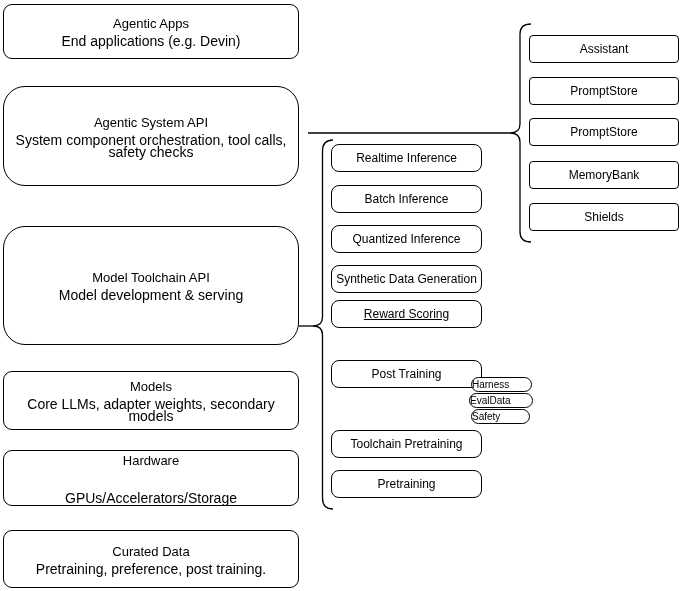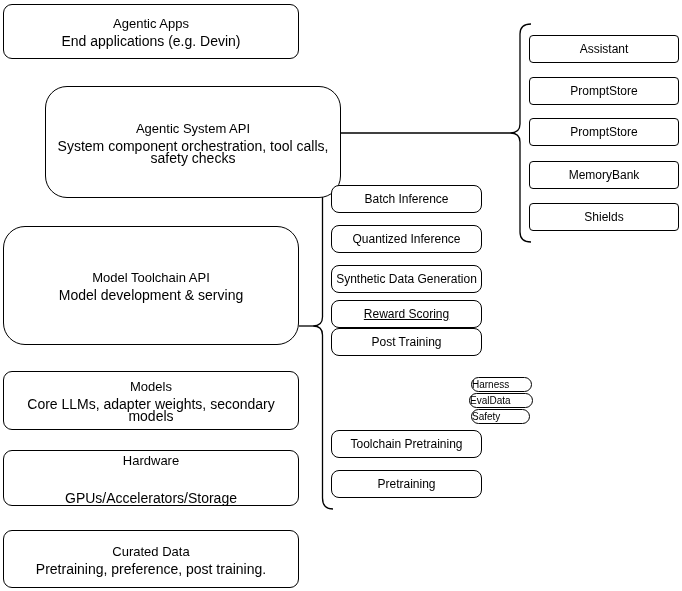--- a/index.html
+++ b/index.html
@@ -77,21 +77,21 @@
     <path d="M 531 24 Q 520 24 520 34 L 520 124 Q 520 133 510 133 Q 520 133 520 142 L 520 232 Q 520 242 531 242"></path>
 
     <path d="M 308 133 L 510 133"></path>
   </svg>
 
   <div class="node lbox r9" style="top:4px;height:55px;">
     <div class="title">Agentic Apps</div>
     <div class="sub">End applications (e.g. Devin)</div>
   </div>
 
-  <div class="node lbox r22" style="top:86px;height:112px;margin-left:42px;">
+  <div class="node lbox r22" style="top:86px;height:100px;">
     <div class="title">Agentic System API</div>
     <div class="sub">System component orchestration, tool calls, safety checks</div>
   </div>
 
   <div class="node lbox r22" style="top:226px;height:119px;">
     <div class="title">Model Toolchain API</div>
     <div class="sub">Model development &amp; serving</div>
   </div>
 
   <div class="node lbox r9" style="top:371px;height:59px;">
@@ -102,25 +102,26 @@
   <div class="node lbox r9" style="top:450px;height:56px;gap:24px;">
     <div class="title">Hardware</div>
     <div class="sub">GPUs/Accelerators/Storage</div>
   </div>
 
   <div class="node lbox r9" style="top:530px;height:58px;">
     <div class="title">Curated Data</div>
     <div class="sub">Pretraining, preference, post training.</div>
   </div>
 
+  <div class="node mnode" style="top:144px;">Realtime Inference</div>
   <div class="node mnode" style="top:185px;">Batch Inference</div>
   <div class="node mnode" style="top:225px;">Quantized Inference</div>
   <div class="node mnode" style="top:265px;">Synthetic Data Generation</div>
   <div class="node mnode" style="top:300px;text-decoration:underline;">Reward Scoring</div>
-  <div class="node mnode" style="top:328px;">Post Training</div>
+  <div class="node mnode" style="top:360px;">Post Training</div>
   <div class="node mnode" style="top:430px;">Toolchain Pretraining</div>
   <div class="node mnode" style="top:470px;">Pretraining</div>
 
   <div class="node pill" style="left:471px;top:377px;width:61px;">Harness</div>
   <div class="node pill" style="left:469px;top:393px;width:64px;">EvalData</div>
   <div class="node pill" style="left:471px;top:409px;width:59px;">Safety</div>
 
   <div class="node rnode" style="top:35px;">Assistant</div>
   <div class="node rnode" style="top:77px;">PromptStore</div>
   <div class="node rnode" style="top:118px;">PromptStore</div>

